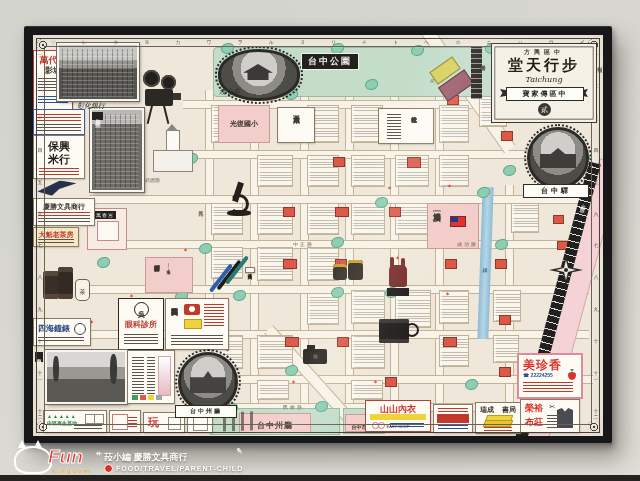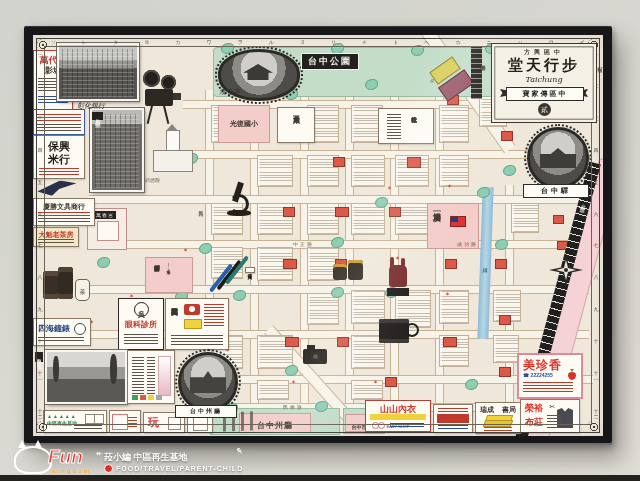--- a/index.html
+++ b/index.html
@@ -533,20 +533,20 @@
     </div>
   </div>
 
   <div class="abs" style="left:10px;top:436px;width:46px;height:38px;z-index:20;">
     <div class="abs" style="left:4px;top:10px;width:34px;height:24px;border:2px solid #fff;border-radius:60% 60% 45% 45%;"></div>
     <div class="abs" style="left:8px;top:4px;width:0;height:0;border-left:4px solid transparent;border-right:4px solid transparent;border-bottom:8px solid #fff;"></div>
     <div class="abs" style="left:24px;top:4px;width:0;height:0;border-left:4px solid transparent;border-right:4px solid transparent;border-bottom:8px solid #fff;"></div>
   </div>
   <div class="abs" style="left:48px;top:446px;font-size:19px;font-weight:bold;font-style:italic;color:#e8392f;-webkit-text-stroke:1px #fff;z-index:20;font-family:'Liberation Sans',sans-serif;">Fun</div>
   <div class="abs" style="left:52px;top:468px;font-size:6px;font-weight:bold;letter-spacing:2px;color:#e8a13a;text-shadow:0 0 1px #fff;z-index:20;">kingdom</div>
-  <div class="abs" style="left:104px;top:451px;font-size:9px;font-weight:bold;color:#fff;text-shadow:0 1px 2px rgba(0,0,0,.45);z-index:20;">菈小編 中區再生基地</div>
+  <div class="abs" style="left:104px;top:451px;font-size:9px;font-weight:bold;color:#fff;text-shadow:0 1px 2px rgba(0,0,0,.45);z-index:20;">菈小編 慶勝文具商行</div>
   <div class="abs" style="left:96px;top:449px;font-size:8px;color:#fff;z-index:20;">↞</div>
   <div class="abs" style="left:236px;top:446px;font-size:9px;color:#fff;transform:rotate(-40deg);z-index:20;">↟</div>
   <div class="abs" style="left:104px;top:464px;width:7px;height:7px;border-radius:50%;background:#d8332a;border:1px solid #fff;z-index:20;"></div>
   <div class="abs" style="left:116px;top:465px;font-size:7px;font-weight:bold;letter-spacing:1px;color:#fff;text-shadow:0 1px 2px rgba(0,0,0,.45);z-index:20;">FOOD/TRAVEL/PARENT-CHILD</div>
 
   <div class="abs wall-strip"></div>
 </div>
 
 </body></html>

